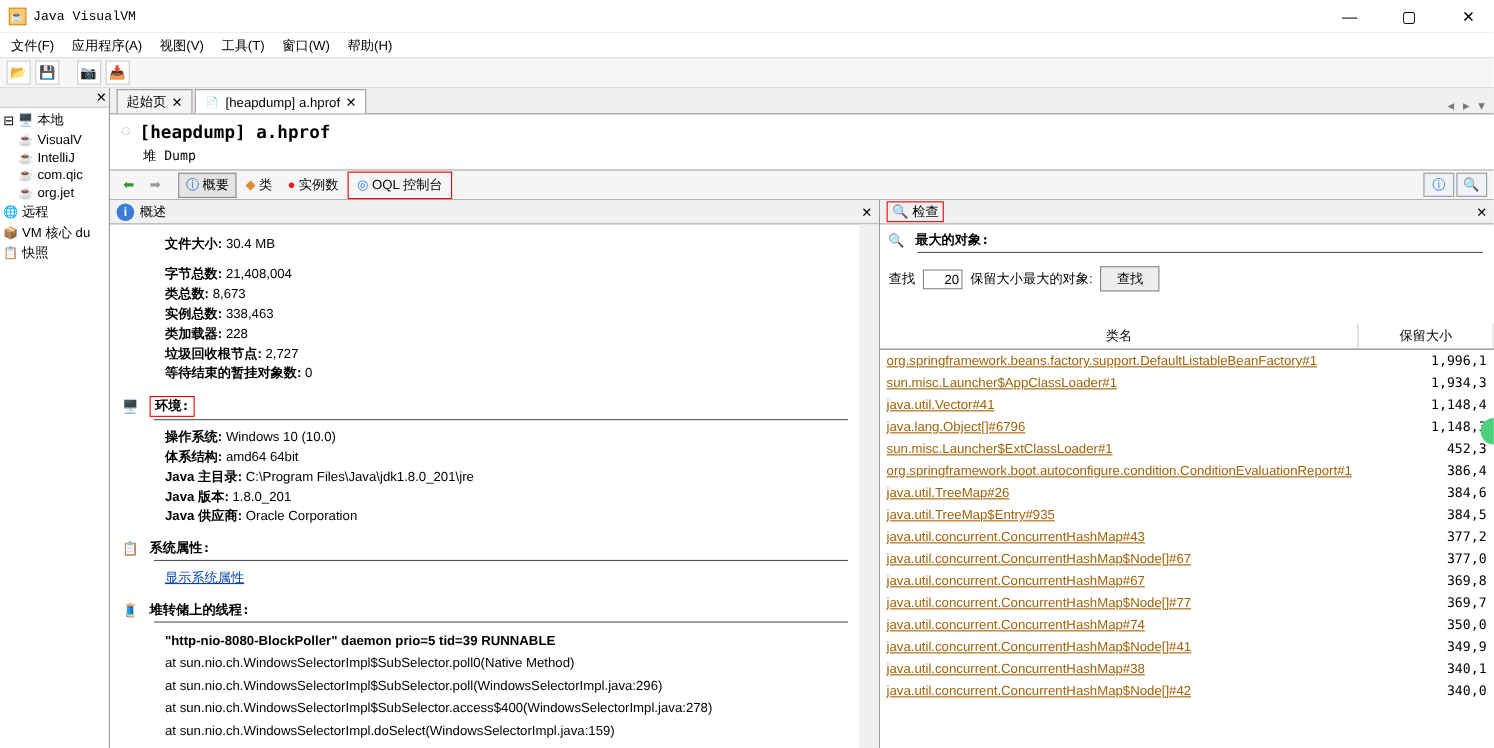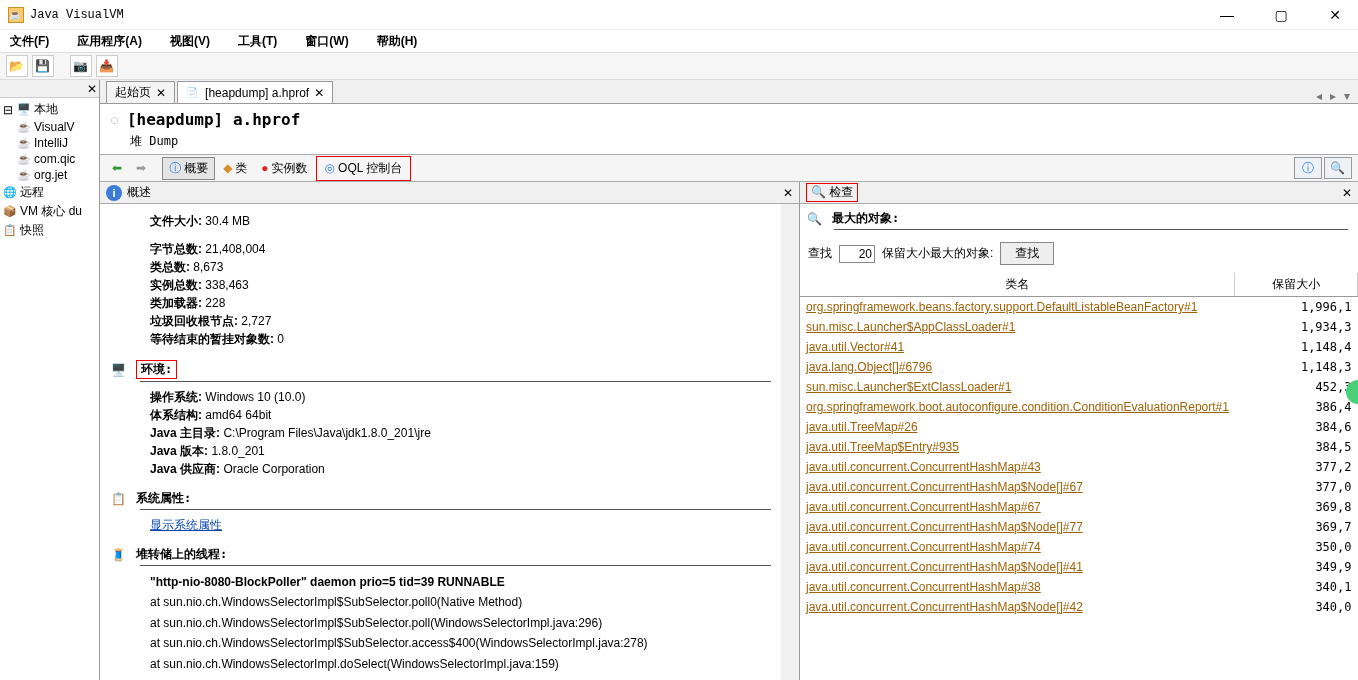--- a/index.html
+++ b/index.html
@@ -3,21 +3,21 @@
 <meta charset="utf-8">
 <style>
 * { margin: 0; padding: 0; box-sizing: border-box; font-family: "Microsoft YaHei", Arial, sans-serif; font-size: 12px; }
 body { background: #fff; overflow: hidden; }
 .window { width: 1358px; height: 680px; display: flex; flex-direction: column; }
 .titlebar { height: 30px; display: flex; align-items: center; padding: 0 8px; border-bottom: 1px solid #eee; }
 .titlebar .app-icon { width: 16px; height: 16px; background: #ffc864; border: 1px solid #c88f2d; display: inline-flex; align-items: center; justify-content: center; margin-right: 6px; font-size: 10px; }
 .titlebar .title { flex: 1; font-family: Liberation Mono, monospace; }
 .titlebar .win-controls { display: flex; gap: 24px; }
 .titlebar .win-controls span { width: 30px; text-align: center; font-size: 14px; cursor: default; }
-.menubar { height: 22px; display: flex; align-items: center; padding: 0 6px; gap: 20px; font-weight: bold; }
+.menubar { height: 22px; display: flex; align-items: center; padding: 0 6px; gap: 8px; }
 .menubar span { padding: 2px 4px; }
 .toolbar-main { height: 28px; display: flex; align-items: center; padding: 0 6px; gap: 4px; border-top: 1px solid #ddd; border-bottom: 1px solid #ddd; background: #f6f6f6; }
 .toolbar-main .tb-btn { width: 22px; height: 22px; border: 1px solid #ccc; background: #fff; display: inline-flex; align-items: center; justify-content: center; }
 .main { flex: 1; display: flex; min-height: 0; }
 .sidebar { width: 100px; border-right: 1px solid #999; display: flex; flex-direction: column; overflow: hidden; }
 .sidebar .close-row { height: 18px; display: flex; align-items: center; justify-content: flex-end; padding-right: 2px; border-bottom: 1px solid #ccc; background: #f0f0f0; }
 .tree { flex: 1; overflow: hidden; padding: 2px 0 0 2px; font-size: 12px; }
 .tree-row { display: flex; align-items: center; gap: 2px; padding: 1px 0; white-space: nowrap; }
 .tree-row.lvl1 { padding-left: 14px; }
 .tree-icon { width: 16px; height: 14px; display: inline-flex; align-items: center; justify-content: center; font-size: 11px; }
@@ -54,21 +54,21 @@
 .section-title { font-weight: bold; font-family: "SimSun", monospace; }
 .section-title.redbox { border: 1px solid #e00; padding: 0 4px; }
 .hr { border-bottom: 1px solid #555; margin: 2px 10px 6px 40px; }
 .kv-block { padding: 0 0 6px 50px; font-family: "SimSun", monospace; line-height: 1.5; }
 .kv-line b { font-weight: bold; }
 .link { color: #0645ad; text-decoration: underline; cursor: pointer; }
 .thread-block { padding: 0 0 6px 50px; font-family: "SimSun", monospace; line-height: 1.7; }
 .search-row { padding: 6px 0 8px 8px; display: flex; align-items: center; gap: 7px; font-family: "SimSun", monospace; }
 .search-row input.spin { width: 36px; border: 1px solid #888; text-align: right; padding: 1px 2px; }
 .search-row .sbtn { border: 1px solid #888; background: #eee; padding: 2px 14px; }
-.class-table { width: 100%; border-collapse: collapse; }
+.class-table { width: 100%; border-collapse: collapse; margin-top: 21px; }
 .class-table th { text-align: center; border-bottom: 1px solid #999; border-right: 1px solid #ccc; padding: 3px 6px; background: #fff; font-weight: normal; font-family: "SimSun", monospace; }
 .class-table td { padding: 3px 6px; font-family: "SimSun", monospace; white-space: nowrap; }
 .class-table td.num { text-align: right; }
 .class-table td.cls a { color: #a16207; text-decoration: underline; }
 .side-bubble { position: absolute; right: 0; top: 380px; width: 12px; height: 24px; background: #4bd07a; border-radius: 12px 0 0 12px; }
 </style>
 </head>
 <body>
 
 <div class="window">

